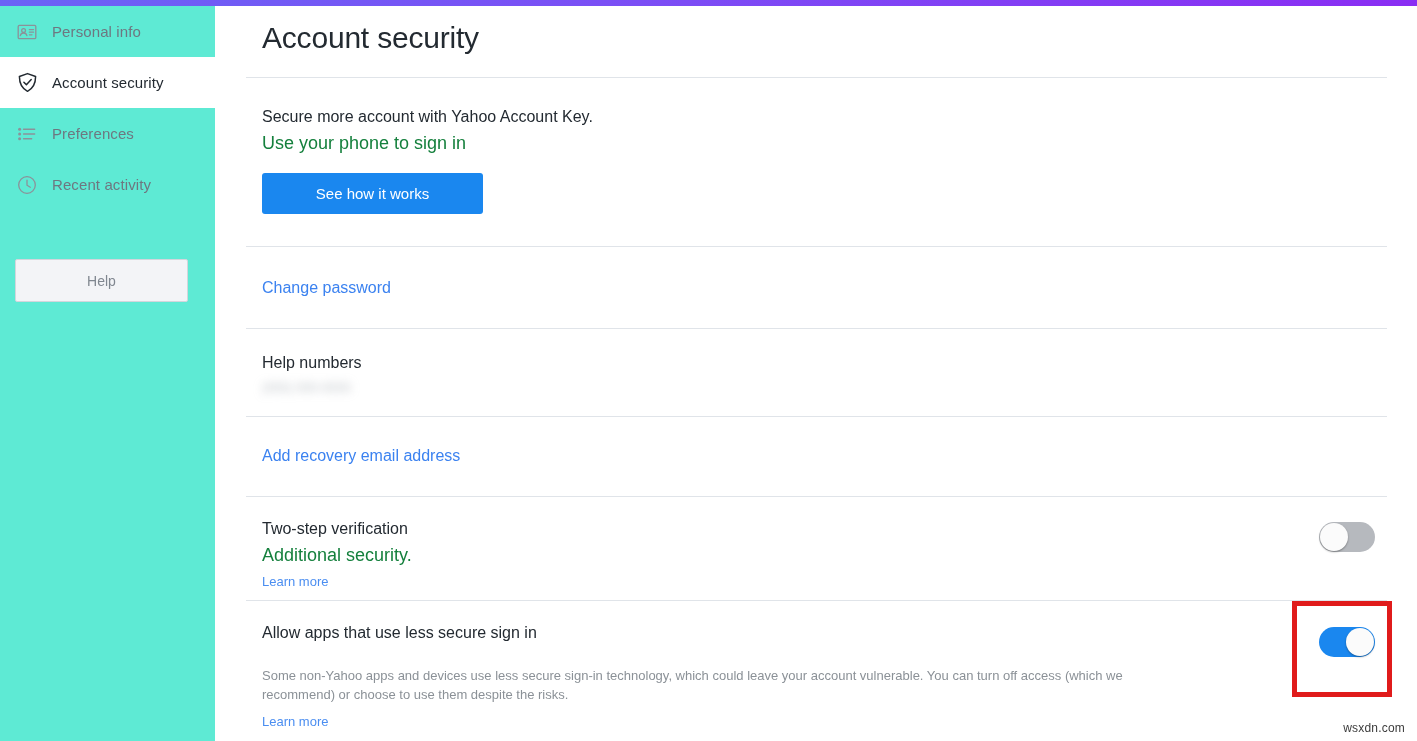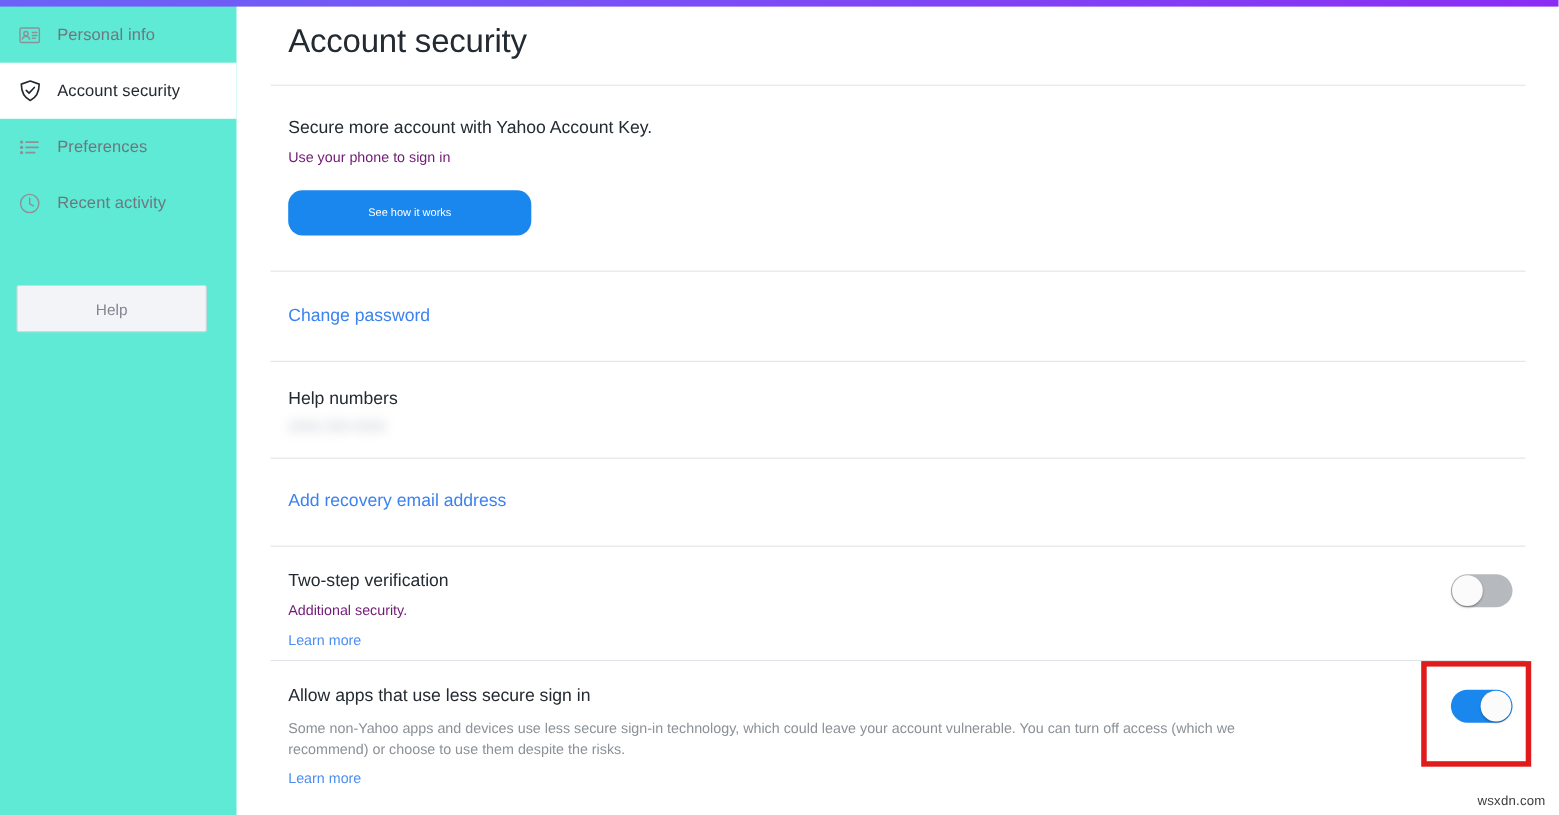--- a/index.html
+++ b/index.html
@@ -120,31 +120,31 @@
   }
 
   .row { position: absolute; left: 47px; }
 
   .row-title {
     font-size: 16px;
     color: #232a31;
     line-height: 22px;
   }
   .row-sub {
-    font-size: 13px;
-    color: #701a75;
+    font-size: 18px;
+    color: #15803d;
     line-height: 18px;
     margin-top: 6px;
   }
   .row-body {
     font-size: 13px;
     color: #8b9197;
     line-height: 19px;
     width: 865px;
-    margin-top: 8px;
+    margin-top: 22px;
   }
   .link {
     font-size: 16px;
     color: #3b82f0;
     cursor: pointer;
     line-height: 22px;
     display: inline-block;
   }
   .link-small {
     font-size: 13px;
@@ -156,24 +156,24 @@
   }
 
   .primary-button {
     display: flex;
     align-items: center;
     justify-content: center;
     width: 221px;
     height: 41px;
     background: #1a87ef;
     color: #ffffff;
-    font-size: 10px;
+    font-size: 15px;
     cursor: pointer;
     border: none;
-    border-radius: 13px;
+    border-radius: 3px;
     font-family: "Liberation Sans", sans-serif;
   }
 
   .blurred-value {
     margin-top: 6px;
     width: 122px;
     height: 15px;
     font-size: 13px;
     color: rgba(130,138,147,0.55);
     filter: blur(5px);

